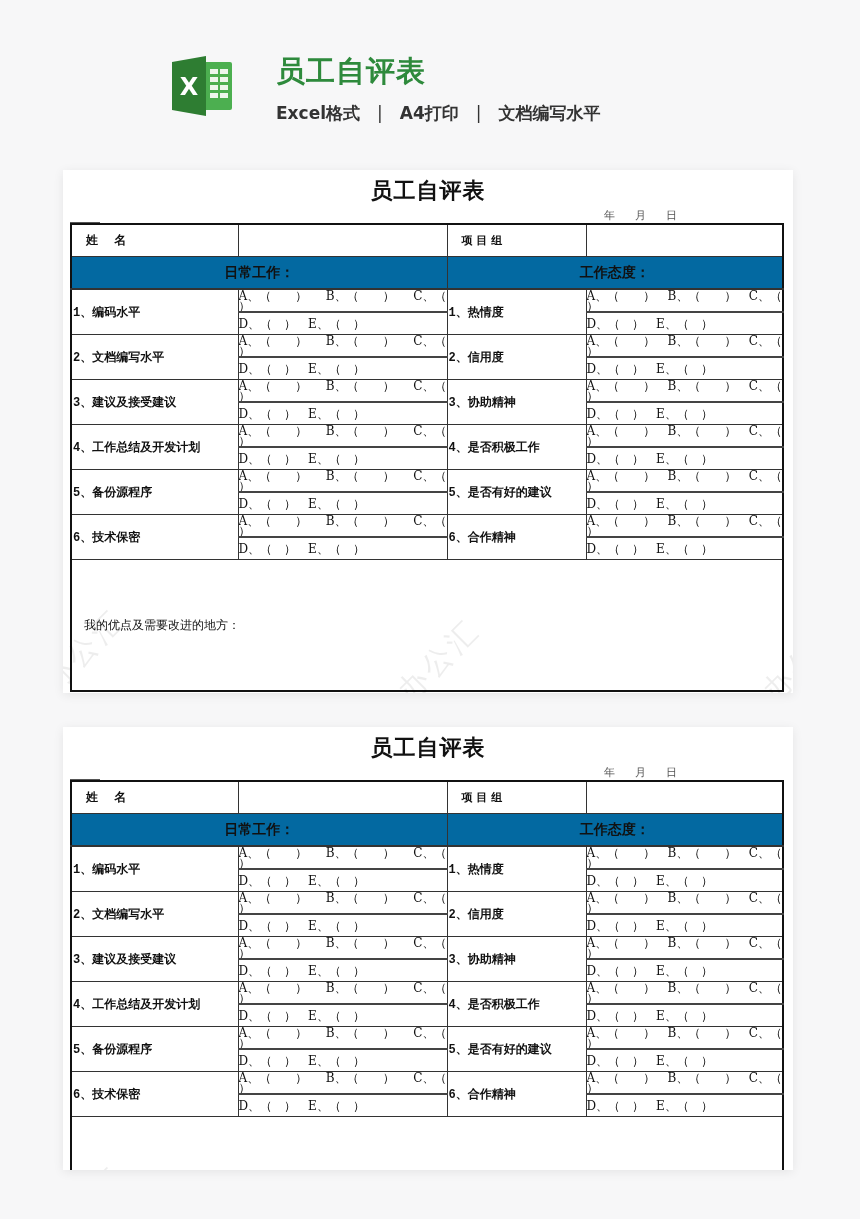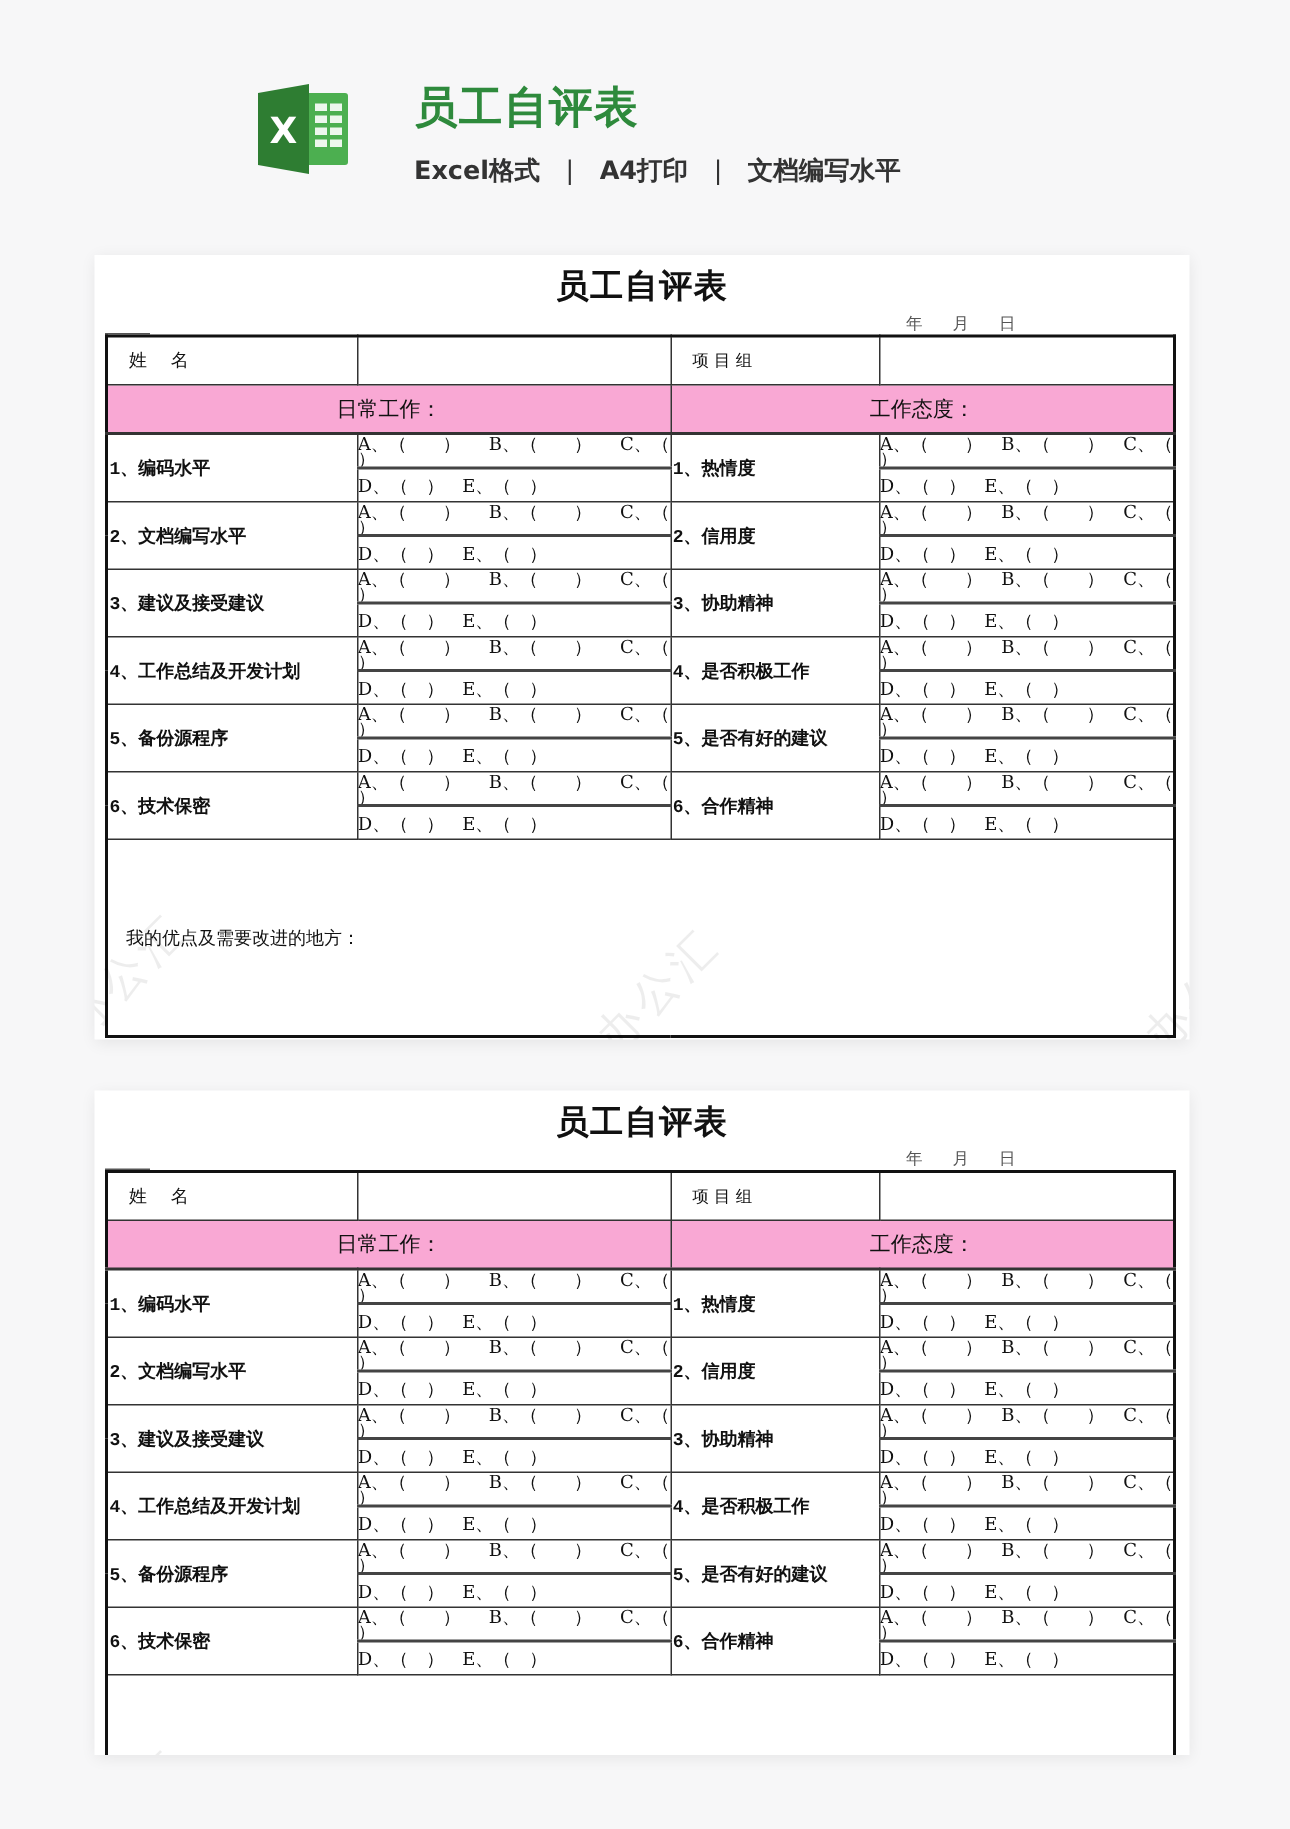--- a/index.html
+++ b/index.html
@@ -41,25 +41,25 @@
   .date-line span { display: inline-block; margin-right: 20px; }
   .tick { position: absolute; left: 7px; top: 52px; width: 30px; height: 1px; background: #555; }
 
   table.form {
     position: absolute; left: 7px; top: 53px; width: 712px;
     border-collapse: collapse; table-layout: fixed;
     border: 2px solid #111;
     font-family: "DejaVu Serif", "Liberation Serif", serif;
   }
   table.form td { border: 1px solid #333; padding: 0; font-size: 12px; color: #111; vertical-align: middle; }
-  td.lbl { padding-left: 14px !important; font-weight: normal; margin-left: 46px; }
+  td.lbl { padding-left: 14px !important; font-weight: bold; margin-left: 46px; }
   td.lbl-wide { letter-spacing: 6px; }
   tr.head td { height: 31px; }
   tr.section td {
-    height: 31px; background: #f9a8d4; text-align: center; font-size: 14px; font-weight: normal;
+    height: 31px; background: #0369a1; text-align: center; font-size: 14px; font-weight: bold;
     border-bottom: 2px solid #333 !important;
     margin-top: 48px;
   }
   td.item { font-size: 12.5px; font-weight: bold; padding-left: 1px !important; white-space: nowrap; font-family: Liberation Mono, monospace; }
   td.opt {
     height: 21px; font-size: 10px; color: #777; white-space: nowrap; overflow: hidden;
     line-height: 10px; vertical-align: top;
   }
   td.opt.top { border-bottom: 2px solid #444 !important; }
   td.opt.bot { vertical-align: middle; line-height: 18px; }

